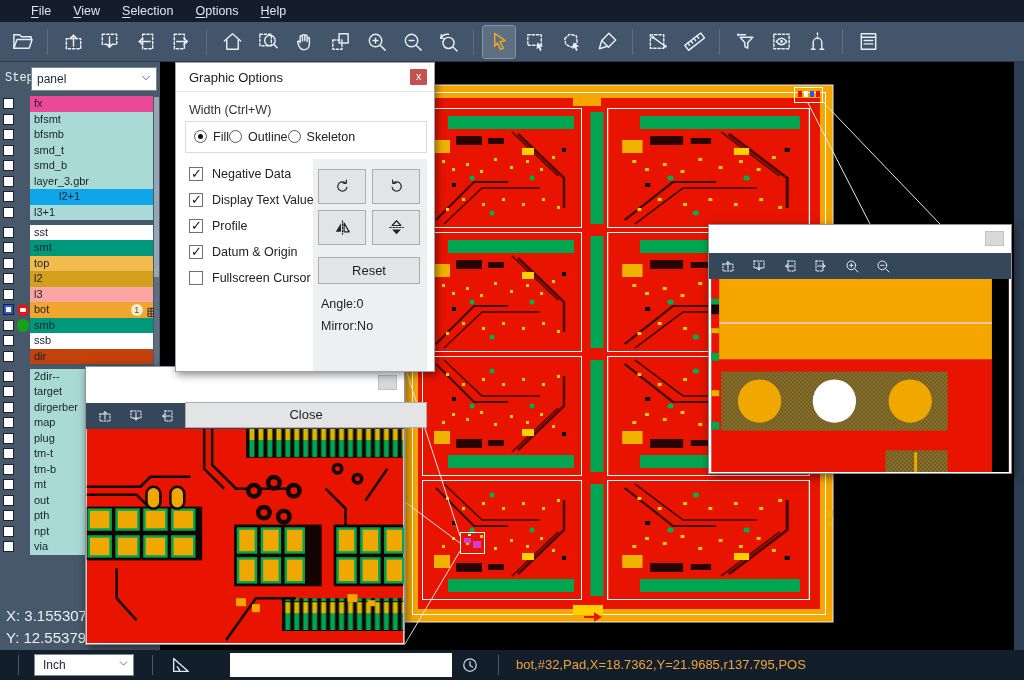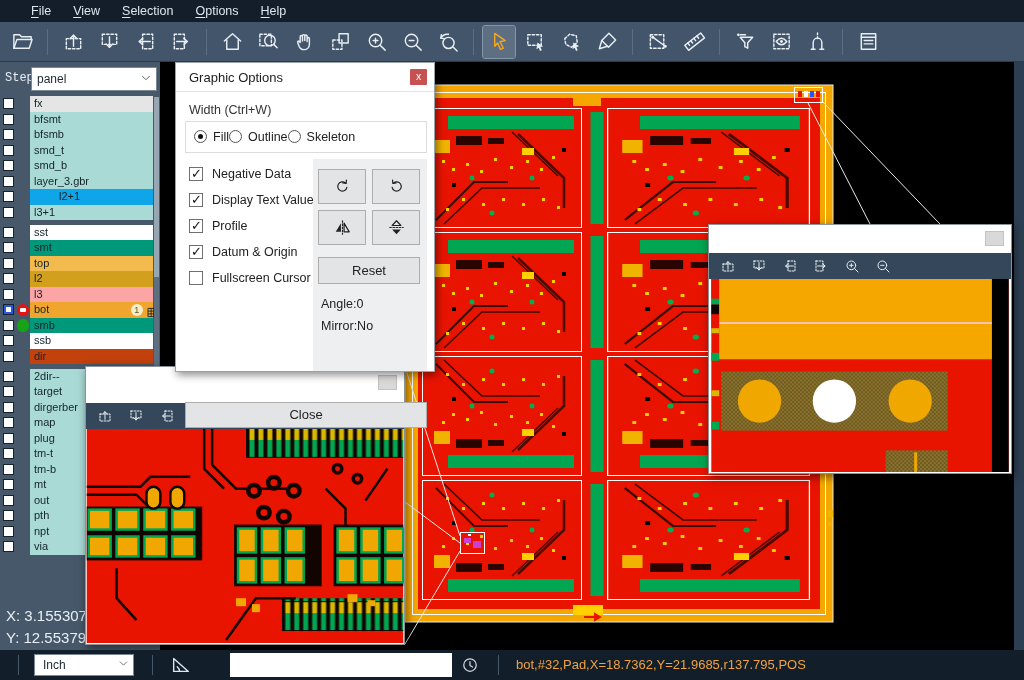--- a/index.html
+++ b/index.html
@@ -393,21 +393,21 @@
     <div id="step-select">
       <span class="val">panel</span>
       <span id="step-chev"><svg class="icon" viewBox="0 0 24 24">
             <path d="M6 9l6 6 6-6"></path>
           </svg></span>
     </div>
   </div>
   <div id="layer-list">
       <div class="lrow">
         <span class="cb"></span>
-        <div class="lname" style="background: #e5e5e5;">fx</div>
+        <div class="lname" style="background: #ec4899;">fx</div>
       </div>
       <div class="lrow">
         <span class="cb"></span>
         <div class="lname" style="background: rgb(169, 218, 214);">bfsmt</div>
       </div>
       <div class="lrow">
         <span class="cb"></span>
         <div class="lname" style="background: rgb(169, 218, 214);">bfsmb</div>
       </div>
       <div class="lrow">

